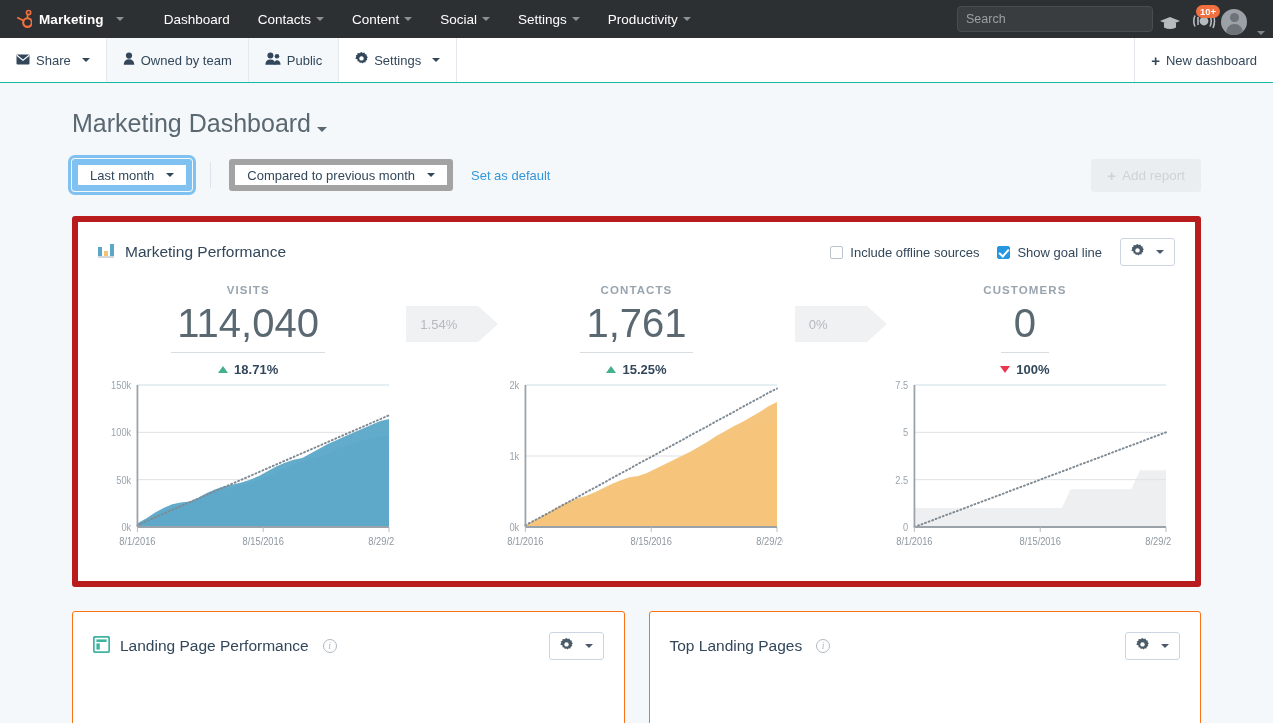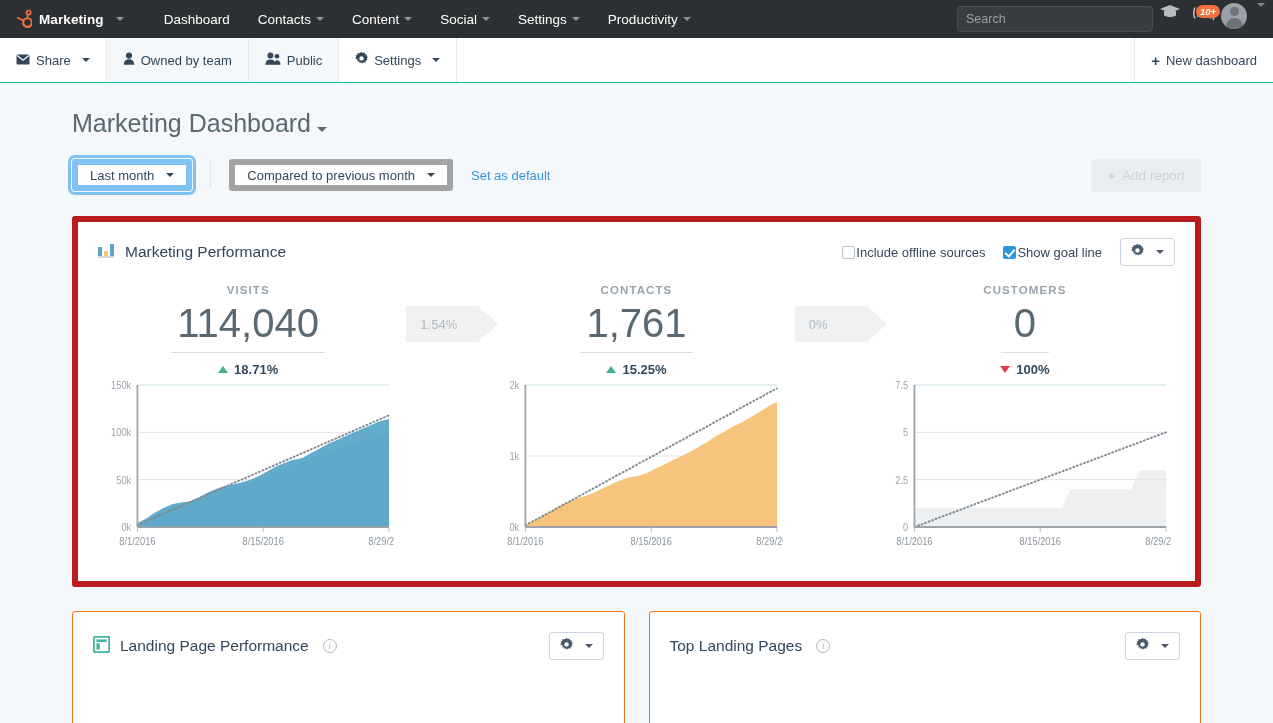--- a/index.html
+++ b/index.html
@@ -28,21 +28,21 @@
     color:#ffffff; font-size:13.5px; padding:11px 14px; cursor:pointer; white-space:nowrap;
     display:flex; align-items:center;
   }
   .topnav-right{ position:absolute; right:8px; top:0; height:38px; display:flex; align-items:center; gap:0; }
   .search-box{
     width:196px; height:26px; background:#3a3d40; border:1px solid #4a4d50;
     border-radius:4px; color:#9aa0a4; font-size:12.5px; padding:0 8px; outline:none;
     font-family:"Liberation Sans", sans-serif;
   }
   .search-box::placeholder{ color:#9aa0a4; }
-  .icon-btn{ width:34px; height:32px; display:flex; align-items:flex-start; justify-content:center; cursor:pointer; position:relative;font-style:italic;}
+  .icon-btn{ width:34px; height:32px; display:flex; align-items:flex-end; justify-content:center; cursor:pointer; position:relative;}
   .badge{
     position:absolute; top:2px; right:1px; background:#f2703f; color:#fff;
     font-size:9.5px; font-weight:bold; border-radius:9px; padding:1px 4px; line-height:11px;
     min-width:19px; text-align:center;
   }
   .avatar{
     width:26px;height:26px;border-radius:50%;background:#9ba1a6; display:flex;align-items:center;justify-content:center;
     overflow:hidden; position:relative;
   }
   .avatar .head{ width:9px;height:9px;border-radius:50%; background:#6d7378; position:absolute; top:4px;}
@@ -85,21 +85,21 @@
   }
 
   
   .card{
     background:#fff; border:6px solid #b91c1c; border-radius:3px;
     margin-top:22px; position:relative;
   }
   .card-head{ display:flex; align-items:center; padding:16px 20px 10px 20px; }
   .card-title{ font-size:15.5px; color:#33475b; display:flex; align-items:center; gap:10px; }
   .card-head-right{ margin-left:auto; display:flex; align-items:center; gap:18px; }
-  .chk{ display:flex; align-items:center; gap:1px; font-size:13px; color:#33475b; cursor:pointer;}
+  .chk{ display:flex; align-items:center; gap:7px; font-size:13px; color:#33475b; cursor:pointer;}
   .box{ width:13px;height:13px;border:1px solid #b9c4cf;border-radius:2px;background:#fff; flex:none;}
   .box.on{ background:#2596e0; border-color:#2596e0; position:relative;}
   .box.on:after{
     content:""; position:absolute; left:3px; top:0px; width:4px;height:8px;
     border:solid #fff; border-width:0 2px 2px 0; transform:rotate(42deg);
   }
   .gear-btn{
     border:1px solid #cbd6e2; border-radius:3px; background:#fff; height:28px;
     display:flex; align-items:center; gap:7px; padding:0 10px; cursor:pointer;
   }

